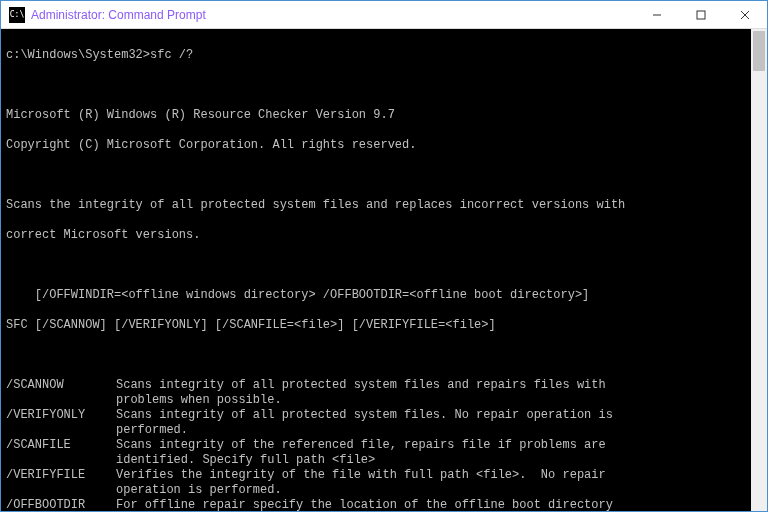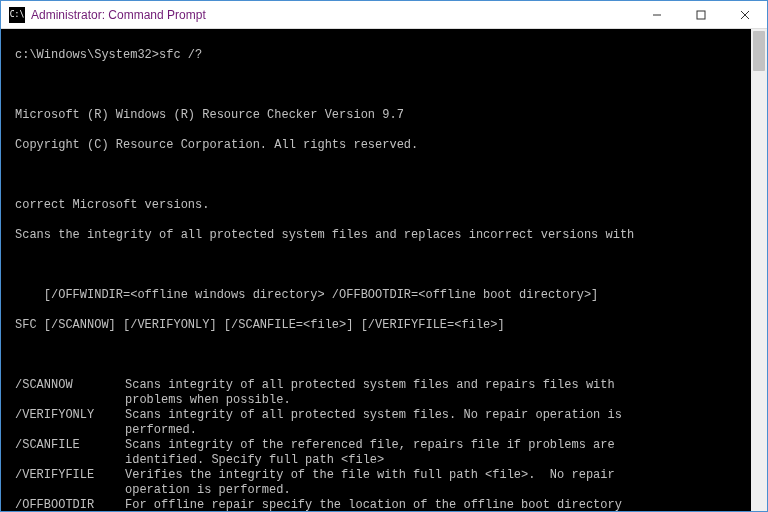--- a/index.html
+++ b/index.html
@@ -40,21 +40,21 @@
     align-items: center;
     justify-content: center;
     font-family: "Consolas", monospace;
     font-size: 8px;
     color: #fff;
     line-height: 1;
   }
   .titlebar-text {
     flex: 1;
     font-size: 12px;
-    color: #701a75;
+    color: #8b5cf6;
   }
   .titlebar-buttons {
     display: flex;
     height: 100%;
   }
   .titlebar-btn {
     width: 44px;
     height: 100%;
     display: flex;
     align-items: center;
@@ -66,21 +66,21 @@
   }
   .titlebar-btn svg { display: block; }
   .console-wrap {
     flex: 1;
     display: flex;
     background: #000;
     overflow: hidden;
   }
   .console {
     flex: 1;
-    padding: 4px 14px;
+    padding: 4px 5px;
     font-family: Consolas, "Courier New", monospace;
     font-size: 12px;
     line-height: 15px;
     color: #c0c0c0;
     white-space: pre;
     overflow: hidden;
   }
   .scrollbar {
     width: 16px;
     background: #f0f0f0;
@@ -126,24 +126,24 @@
           </svg>
       </div>
     </div>
   </div>
 
   <div class="console-wrap">
     <div class="console">
 <div>c:\Windows\System32&gt;sfc /?</div>
 <div class="blank"></div>
 <div>Microsoft (R) Windows (R) Resource Checker Version 9.7</div>
-<div>Copyright (C) Resource Corporation. All rights reserved.</div>
+<div>Copyright (C) Microsoft Corporation. All rights reserved.</div>
 <div class="blank"></div>
+<div>Scans the integrity of all protected system files and replaces incorrect versions with</div>
 <div>correct Microsoft versions.</div>
-<div>Scans the integrity of all protected system files and replaces incorrect versions with</div>
 <div class="blank"></div>
 <div>    [/OFFWINDIR=&lt;offline windows directory&gt; /OFFBOOTDIR=&lt;offline boot directory&gt;]</div>
 <div>SFC [/SCANNOW] [/VERIFYONLY] [/SCANFILE=&lt;file&gt;] [/VERIFYFILE=&lt;file&gt;]</div>
 <div class="blank"></div>
 <div id="options-block"><div class="option-row"><span class="opt-name">/SCANNOW</span><span>Scans integrity of all protected system files and repairs files with</span></div><div class="option-row"><span class="opt-name"></span><span>problems when possible.</span></div><div class="option-row"><span class="opt-name">/VERIFYONLY</span><span>Scans integrity of all protected system files. No repair operation is</span></div><div class="option-row"><span class="opt-name"></span><span>performed.</span></div><div class="option-row"><span class="opt-name">/SCANFILE</span><span>Scans integrity of the referenced file, repairs file if problems are</span></div><div class="option-row"><span class="opt-name"></span><span>identified. Specify full path &lt;file&gt;</span></div><div class="option-row"><span class="opt-name">/VERIFYFILE</span><span>Verifies the integrity of the file with full path &lt;file&gt;.  No repair</span></div><div class="option-row"><span class="opt-name"></span><span>operation is performed.</span></div><div class="option-row"><span class="opt-name">/OFFBOOTDIR</span><span>For offline repair specify the location of the offline boot directory</span></div></div>
 
 
 
 
 

